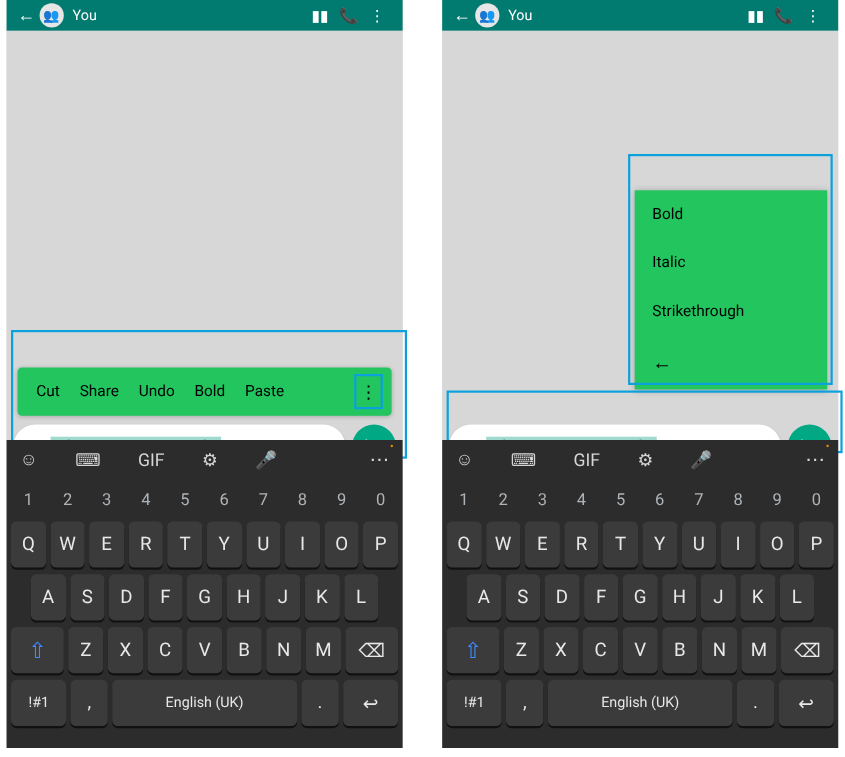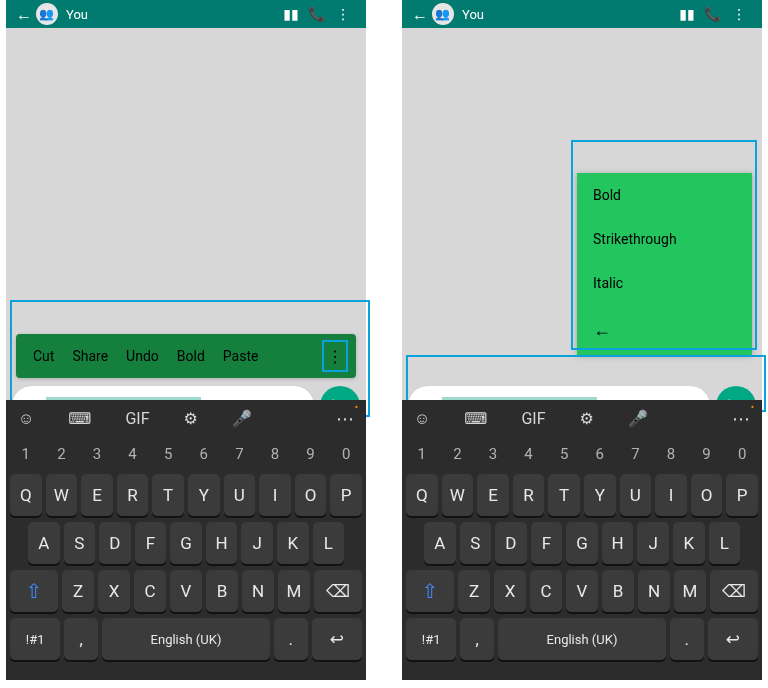--- a/index.html
+++ b/index.html
@@ -12,21 +12,21 @@
   .hdr .name { flex: 1; padding-left: 8px; font-size: 13px; }
   .hdr .ic { width: 26px; text-align: center; font-size: 14px; color:#fff; }
   
   .chat { flex: 1; background: #d7d7d7; position: relative; }
   
   .hl { position:absolute; border:2px solid #0aa1dc; pointer-events:none; }
   .hl.left { left:4px; width:360px; top:300px; height:117px; }
   .hl.right1 { left:169px; width:186px; top:140px; height:210px; }
   .hl.right2 { left:4px; width:360px; top:355px; height:57px; }
   
-  .ctx { position:absolute; top:306px; left:10px; right:10px; height:44px; background:#15803d; border-radius:4px; box-shadow:0 1px 4px rgba(0,0,0,.2); display:flex; align-items:center; padding:0 8px; font-size:14px; }
+  .ctx { position:absolute; top:306px; left:10px; right:10px; height:44px; background:#22c55e; border-radius:4px; box-shadow:0 1px 4px rgba(0,0,0,.2); display:flex; align-items:center; padding:0 8px; font-size:14px; }
   .ctx span { padding:0 9px; }
   .ctx .more { margin-left:auto; border:2px solid #0aa1dc; width:26px; height:32px; display:flex; align-items:center; justify-content:center; font-size:16px; }
   
   .fmt { position:absolute; top:145px; left:175px; width:175px; background:#22c55e; box-shadow:0 1px 6px rgba(0,0,0,.25); }
   .fmt div { padding:14px 16px; font-size:14px; }
   .fmt .arw { font-size:18px; }
   
   .inputrow { position:absolute; top:358px; left:6px; right:6px; height:40px; display:flex; align-items:center; gap:6px; }
   .pill { flex:1; background:#fff; border-radius:22px; height:40px; display:flex; align-items:center; padding:0 10px; box-shadow:0 1px 2px rgba(0,0,0,.2); }
   .pill .emj { color:#888; font-size:18px; }
@@ -162,22 +162,22 @@
     <div class="back">←</div>
     <div class="avatar">👥</div>
     <div class="name">You</div>
     <div class="ic">▮▮</div>
     <div class="ic">📞</div>
     <div class="ic">⋮</div>
   </div>
   <div class="chat">
     <div class="fmt">
       <div>Bold</div>
+      <div>Italic</div>
       <div>Strikethrough</div>
-      <div>Italic</div>
       <div class="arw">←</div>
     </div>
     <div class="inputrow">
       <div class="pill">
         <div class="emj">☺</div>
         <div class="txt">
           <span class="sel">WhatsApp Text Tricks</span>
           <div class="handle l" style="left:-8px"></div>
           <div class="handle r" style="left:154px"></div>
         </div>

